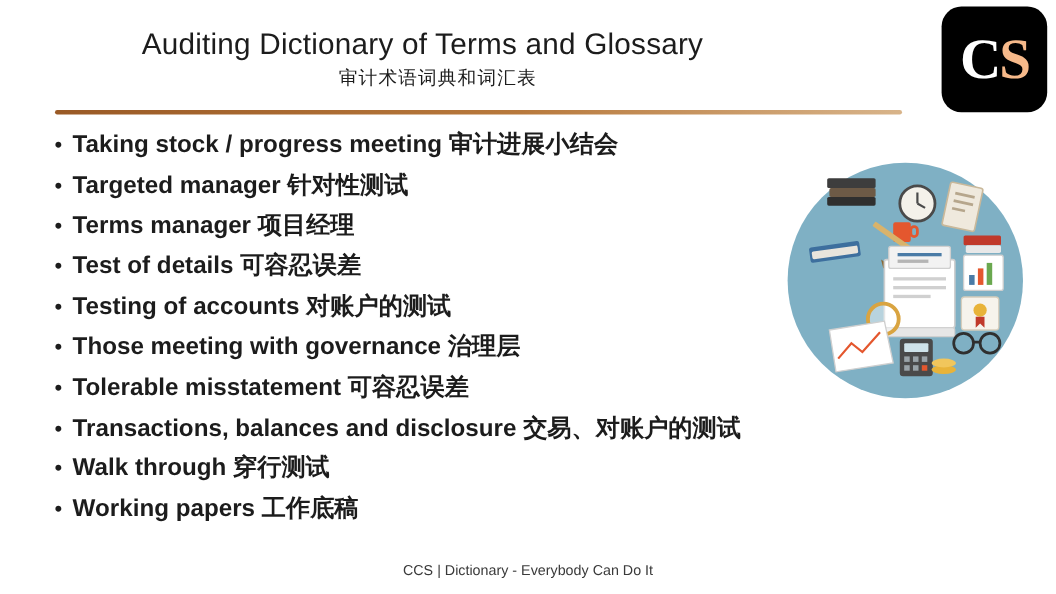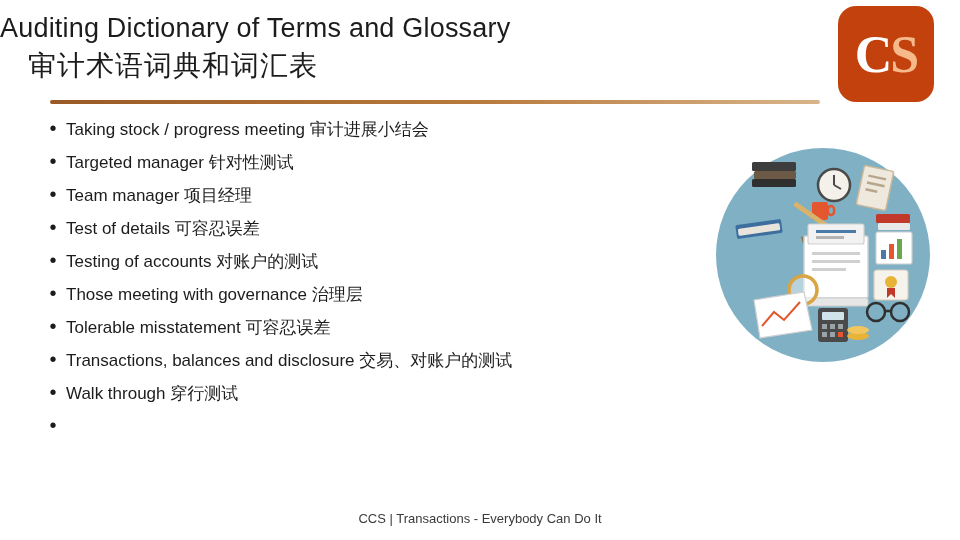--- a/index.html
+++ b/index.html
@@ -16,57 +16,58 @@
   }
   .slide {
     position: relative;
     width: 960px;
     height: 540px;
     background: #ffffff;
   }
   
   .title-block {
     position: absolute;
-    top: 12px;
+    top: 24px;
     left: 0;
     width: 768px;
+    text-align: center;
   }
   .title-en {
     font-size: 27px;
     color: #1c1c1c;
     font-weight: normal;
     line-height: 1.25;
     letter-spacing: 0.2px;
   }
   .title-zh {
-    font-size: 28px;
+    font-size: 17px;
     color: #1c1c1c;
     font-weight: normal;
     line-height: 1.3;
     letter-spacing: 1px;
     margin-top: 2px;
     margin-left: 28px;
   }
   .title-rule {
     position: absolute;
     top: 100px;
     left: 50px;
     width: 770px;
     height: 4px;
     background: linear-gradient(to right, #9a5a26, #b8793c 55%, #d8b48a);
     border-radius: 2px;
   }
   
   .logo {
     position: absolute;
     top: 6px;
-    right: 26px;
+    right: 8px;
     width: 96px;
     height: 96px;
-    background: #c2410c;
+    background: #000000;
     border-radius: 18px;
     overflow: hidden;
   }
   .logo-text {
     position: absolute;
     top: 50%;
     left: 50%;
     transform: translate(-50%, -50%);
     font-family: "Liberation Serif", serif;
     font-size: 52px;
@@ -91,24 +92,25 @@
   }
   .bullet-dot {
     width: 26px;
     flex: 0 0 26px;
     text-align: center;
     font-size: 20px;
     line-height: 1;
     color: #1c1c1c;
   }
   .bullet-text {
-    font-size: 17px;
+    font-size: 22px;
     color: #1c1c1c;
     line-height: 1.15;
     white-space: nowrap;
+    font-weight: bold;
   }
   
   .footer {
     position: absolute;
     bottom: 14px;
     left: 0;
     width: 960px;
     text-align: center;
     font-size: 13px;
     color: #3a3a3a;
@@ -151,21 +153,21 @@
     <div class="bullet-row">
       <span class="bullet-dot">•</span>
       <span class="bullet-text">Taking stock / progress meeting 审计进展小结会</span>
     </div>
     <div class="bullet-row">
       <span class="bullet-dot">•</span>
       <span class="bullet-text">Targeted manager 针对性测试</span>
     </div>
     <div class="bullet-row">
       <span class="bullet-dot">•</span>
-      <span class="bullet-text">Team manager 项目经理</span>
+      <span class="bullet-text">Terms manager 项目经理</span>
     </div>
     <div class="bullet-row">
       <span class="bullet-dot">•</span>
       <span class="bullet-text">Test of details 可容忍误差</span>
     </div>
     <div class="bullet-row">
       <span class="bullet-dot">•</span>
       <span class="bullet-text">Testing of accounts 对账户的测试</span>
     </div>
     <div class="bullet-row">
@@ -179,20 +181,21 @@
     <div class="bullet-row">
       <span class="bullet-dot">•</span>
       <span class="bullet-text">Transactions, balances and disclosure 交易、对账户的测试</span>
     </div>
     <div class="bullet-row">
       <span class="bullet-dot">•</span>
       <span class="bullet-text">Walk through 穿行测试</span>
     </div>
     <div class="bullet-row">
       <span class="bullet-dot">•</span>
+      <span class="bullet-text">Working papers 工作底稿</span>
     </div>
   </div>
 
   <div class="illustration">
     <div class="ill-circle"></div>
     <svg width="230" height="230" viewBox="0 0 230 230" style="position:absolute;left:0;top:0;">
 
       <g>
         <rect x="44" y="22" width="44" height="9" rx="1.5" fill="#3d3d3d"></rect>
         <rect x="46" y="31" width="42" height="8" rx="1.5" fill="#6d5a46"></rect>
@@ -283,15 +286,15 @@
         <rect x="130" y="192" width="5" height="5" fill="#e4572e"></rect>
       </g>
 
       <g>
         <ellipse cx="150" cy="196" rx="11" ry="4" fill="#e8b339"></ellipse>
         <ellipse cx="150" cy="190" rx="11" ry="4" fill="#f1c65c"></ellipse>
       </g>
     </svg>
   </div>
 
-  <div class="footer">CCS | Transactions - Everybody Can Do It</div>
+  <div class="footer">CCS | Dictionary - Everybody Can Do It</div>
 
 </div>
 
 </body></html>

